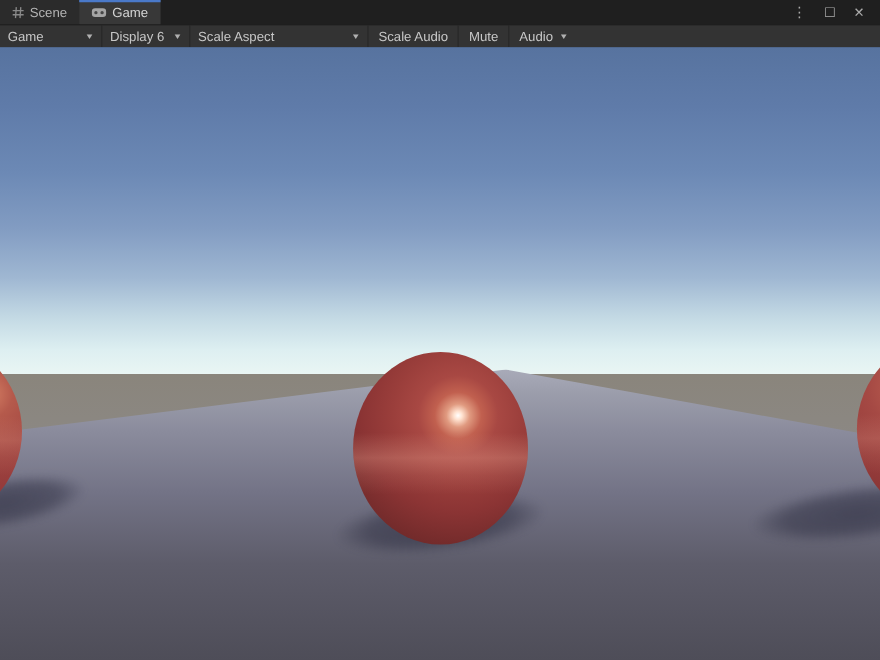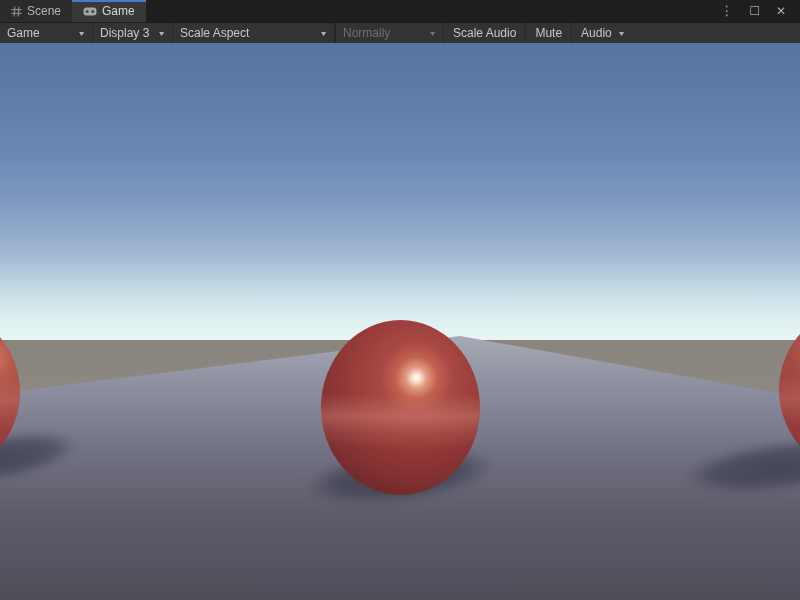--- a/index.html
+++ b/index.html
@@ -237,29 +237,25 @@
       <span>✕</span>
     </div>
   </div>
 
   <div class="toolbar">
     <div class="tb-item dropdown dd-game">
       <span>Game</span>
       <span class="arrow">▼</span>
     </div>
     <div class="tb-item dropdown dd-disp">
-      <span>Display 3</span>
+      <span>Display 6</span>
       <span class="arrow">▼</span>
     </div>
     <div class="tb-item dropdown dd-aspect">
       <span>Scale Aspect</span>
-      <span class="arrow">▼</span>
-    </div>
-    <div class="tb-item dropdown dd-normally">
-      <span>Normally</span>
       <span class="arrow">▼</span>
     </div>
     <div class="tb-item tb-btn">
       <span>Scale Audio</span>
     </div>
     <div class="tb-item tb-btn">
       <span>Mute</span>
     </div>
     <div class="tb-item dropdown tb-btn dd-gizmos">
       <span>Audio</span>

